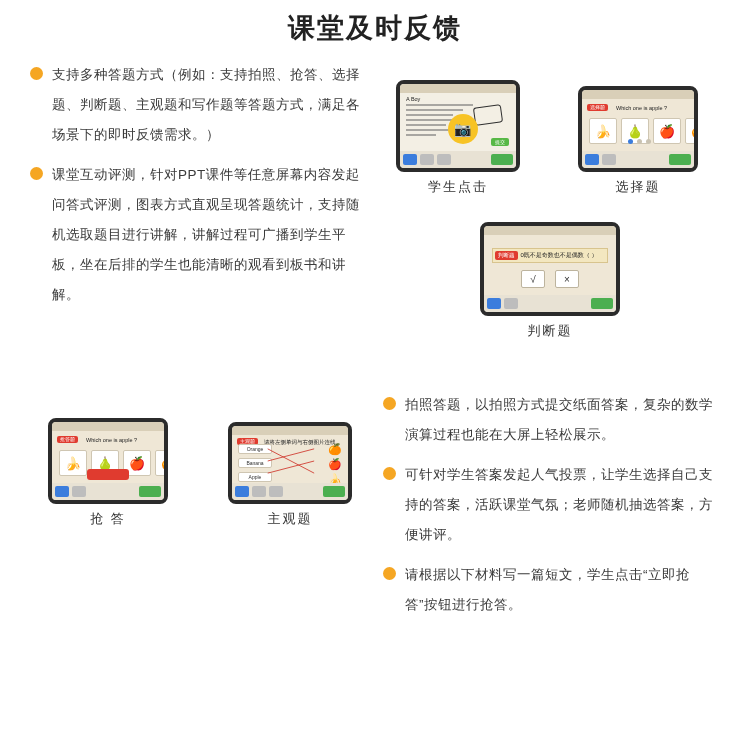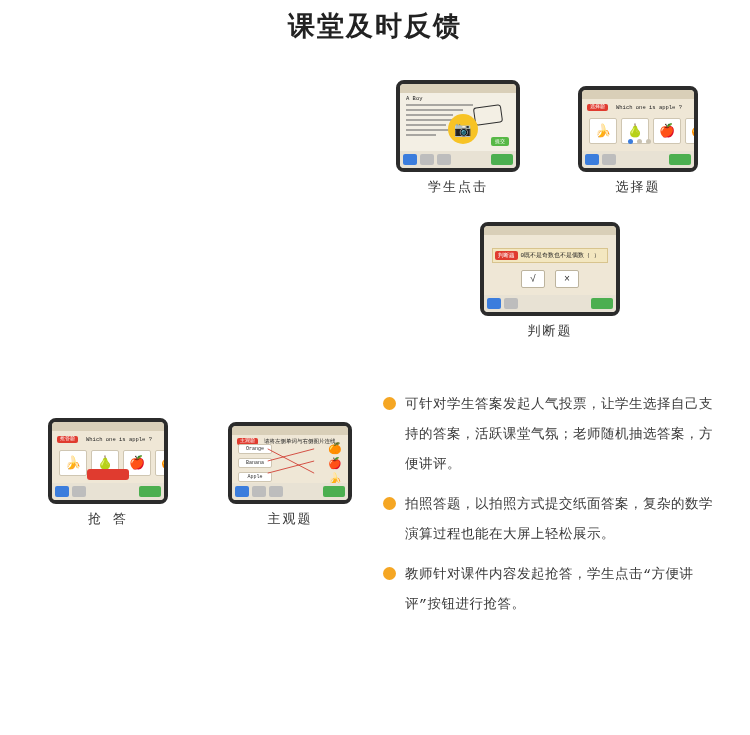--- a/index.html
+++ b/index.html
@@ -12,21 +12,20 @@
     background: #ffffff;
     font-family: "Liberation Sans", sans-serif;
     color: #333333;
     position: relative;
     overflow: hidden;
   }
   .page {
     position: relative;
     width: 750px;
     height: 735px;
-    font-family: Liberation Mono, monospace;
   }
   .title {
     text-align: center;
     font-size: 27px;
     font-weight: bold;
     color: #222222;
     letter-spacing: 2px;
     padding-top: 8px;
     line-height: 40px;
   }
@@ -331,33 +330,43 @@
     background: #e03b2f;
   }
 </style>
 </head>
 <body>
 
 <div class="page">
 
   <div class="title">课堂及时反馈</div>
 
+  <div class="bullet-list" id="list-left">
+    <div class="bullet-item">
+      <div class="dot"></div>
+      <div class="bullet-text">支持多种答题方式（例如：支持拍照、抢答、选择题、判断题、主观题和写作题等答题方式，满足各场景下的即时反馈需求。）</div>
+    </div>
+    <div class="bullet-item">
+      <div class="dot"></div>
+      <div class="bullet-text">课堂互动评测，针对PPT课件等任意屏幕内容发起问答式评测，图表方式直观呈现答题统计，支持随机选取题目进行讲解，讲解过程可广播到学生平板，坐在后排的学生也能清晰的观看到板书和讲解。</div>
+    </div>
+  </div>
 
   <div class="bullet-list" id="list-right">
     <div class="bullet-item">
       <div class="dot"></div>
-      <div class="bullet-text">可针对学生答案发起人气投票，让学生选择自己支持的答案，活跃课堂气氛；老师随机抽选答案，方便讲评。</div>
+      <div class="bullet-text">拍照答题，以拍照方式提交纸面答案，复杂的数学演算过程也能在大屏上轻松展示。</div>
     </div>
     <div class="bullet-item">
       <div class="dot"></div>
-      <div class="bullet-text">拍照答题，以拍照方式提交纸面答案，复杂的数学演算过程也能在大屏上轻松展示。</div>
+      <div class="bullet-text">可针对学生答案发起人气投票，让学生选择自己支持的答案，活跃课堂气氛；老师随机抽选答案，方便讲评。</div>
     </div>
     <div class="bullet-item">
       <div class="dot"></div>
-      <div class="bullet-text">教师针对课件内容发起抢答，学生点击“方便讲评”按钮进行抢答。</div>
+      <div class="bullet-text">请根据以下材料写一篇短文，学生点击“立即抢答”按钮进行抢答。</div>
     </div>
   </div>
 
   <div class="tablet-wrap" style="left:396px; top:80px;">
     <div class="tablet" style="width:124px; height:92px;">
       <div class="screen" style="background:#f3efe4;">
         <div class="scr-topbar"></div>
         <div class="q-text" style="left:6px; top:12px;">A Boy</div>
         <div class="hand-lines" style="top:20px;">
           <i></i>

